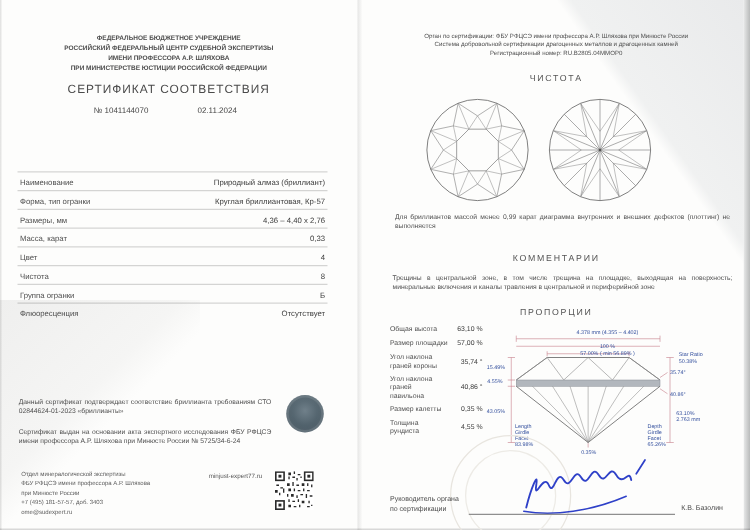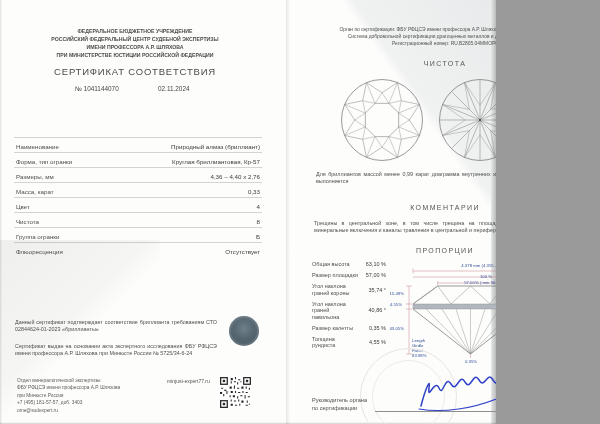--- a/index.html
+++ b/index.html
@@ -1,16 +1,16 @@
 <!DOCTYPE html>
 <html><head>
 <meta charset="utf-8">
 <style>
   html,body{margin:0;padding:0;background:#9a9a9a;}
-  #scan{position:relative;width:496px;height:424px;background:#fdfdfc;overflow:hidden;
+  #scan{position:relative;width:600px;height:424px;background:#fdfdfc;overflow:hidden;
         font-family:"Liberation Sans","DejaVu Sans",sans-serif;color:#454545;}
   .abs{position:absolute;}
   
   .edge-right{right:0;top:0;width:5px;height:424px;background:linear-gradient(to right,#e7e8e8,#b9bbbb);}
   .seam{left:286px;top:0;width:4px;height:424px;background:linear-gradient(to right,rgba(170,170,170,.28),rgba(255,255,255,0));}
   .fold-tr{right:5px;top:0;width:150px;height:212px;background:linear-gradient(to bottom left,#e9eaeb 0%,#f0f1f1 46%,rgba(255,255,255,0) 50%);}
   .fold-bl{left:0;top:240px;width:160px;height:184px;background:linear-gradient(135deg,#efefee 0%,#f5f5f4 42%,rgba(255,255,255,0) 54%);}
   .edge-bottom{left:0;bottom:0;width:600px;height:2px;background:linear-gradient(to bottom,rgba(0,0,0,0),rgba(0,0,0,.18));}
   .edge-left{left:0;top:0;width:2px;height:424px;background:linear-gradient(to right,rgba(0,0,0,.12),rgba(0,0,0,0));}
 

